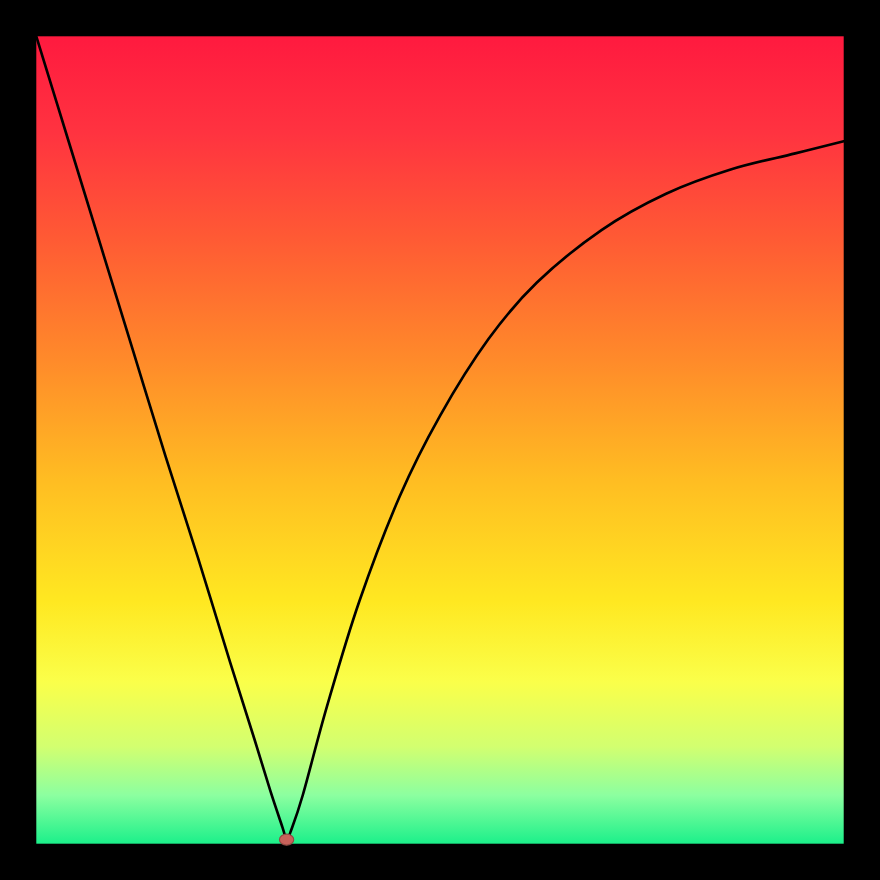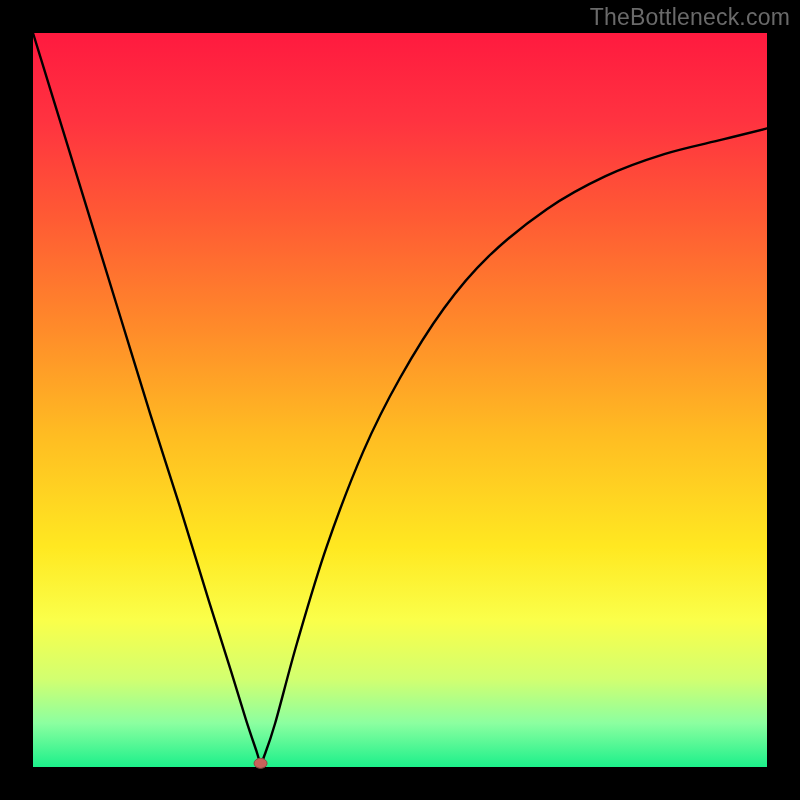--- a/index.html
+++ b/index.html
@@ -30,21 +30,20 @@
   svg {
     position: absolute;
     top: 0;
     left: 0;
   }
 </style>
 </head>
 <body>
 
 <div class="frame">
-  <div class="watermark">TheBottleneck.com</div>
   <svg id="chart-svg" width="800" height="800" viewBox="0 0 800 800">
     <defs>
       <linearGradient id="bg-grad" x1="0" y1="0" x2="0" y2="1">
           <stop offset="0%" stop-color="#ff1a3f"></stop>
           <stop offset="12%" stop-color="#ff3340"></stop>
           <stop offset="25%" stop-color="#ff5a34"></stop>
           <stop offset="40%" stop-color="#ff8a2a"></stop>
           <stop offset="55.00000000000001%" stop-color="#ffbd22"></stop>
           <stop offset="70%" stop-color="#ffe821"></stop>
           <stop offset="80%" stop-color="#faff4a"></stop>

